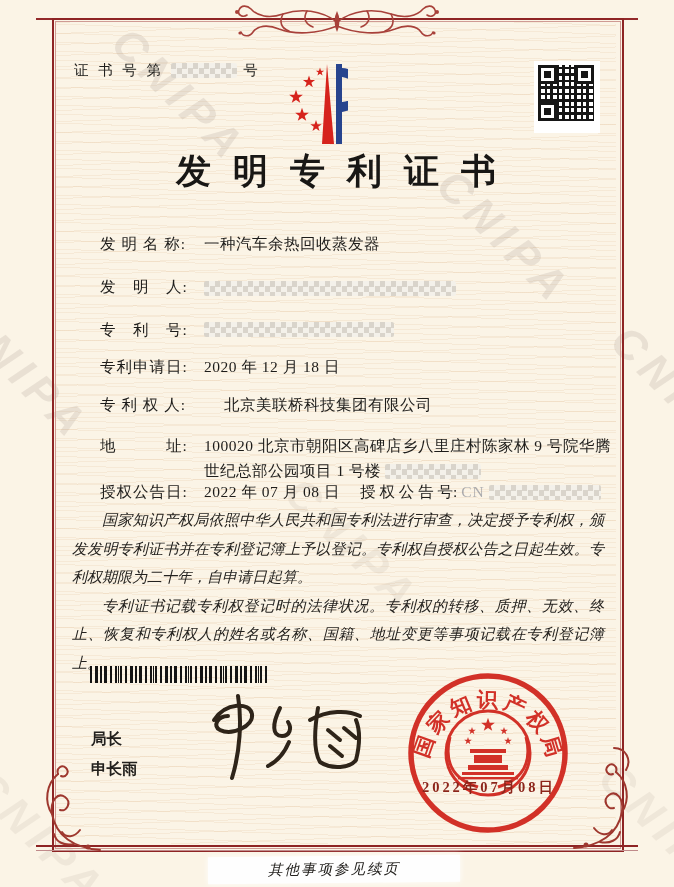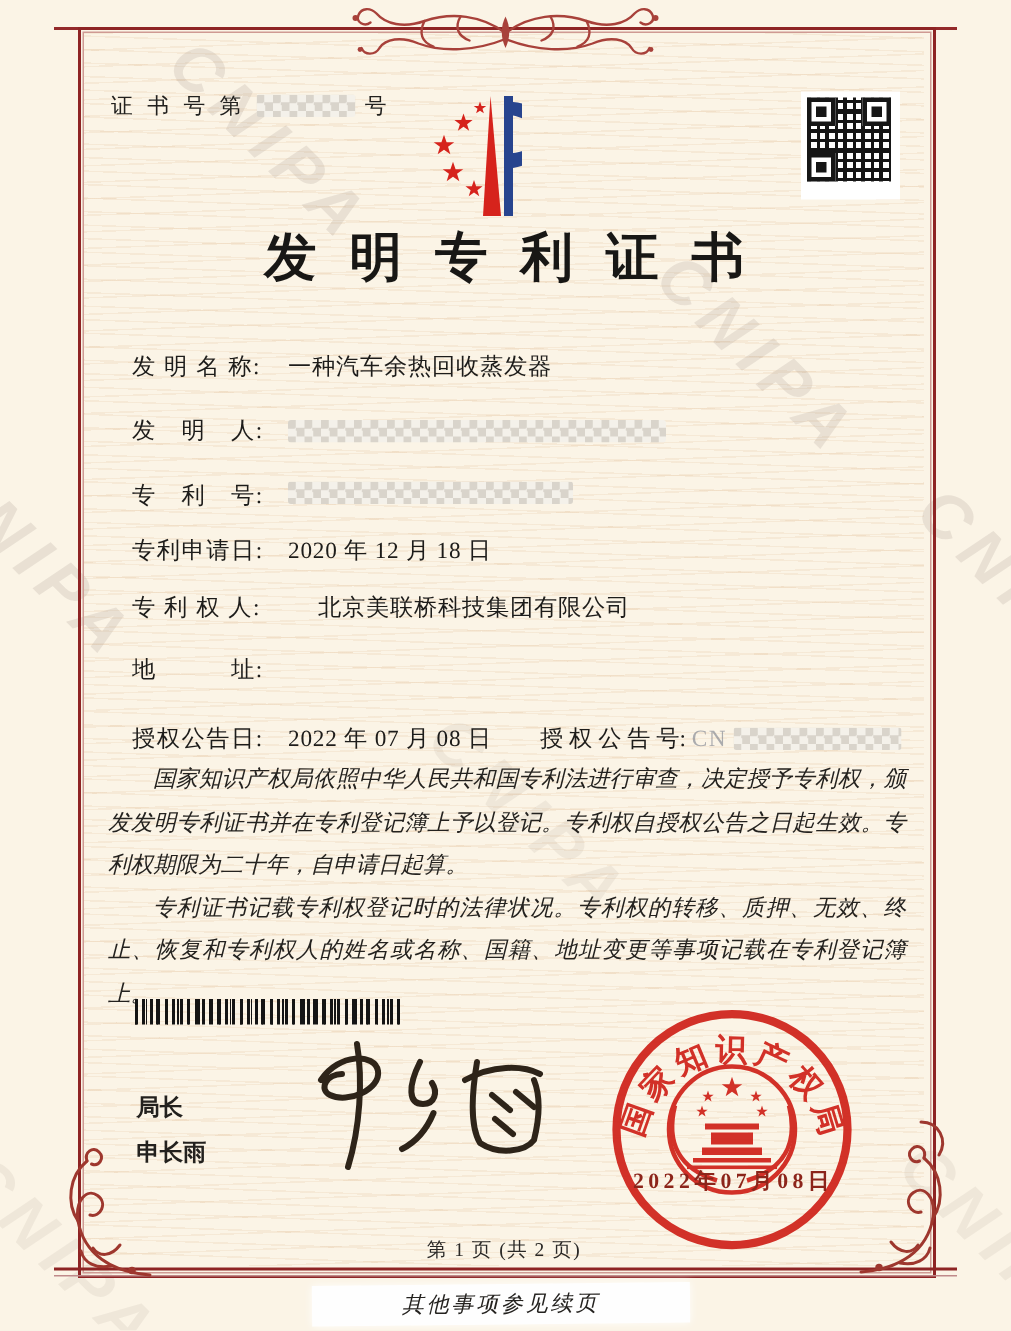--- a/index.html
+++ b/index.html
@@ -71,21 +71,21 @@
   .logo{position:absolute;left:276px;top:56px;z-index:4;}
 
   .title{
     position:absolute;left:52px;top:148px;width:568px;z-index:4;
     text-align:center;font-size:35px;font-weight:bold;color:#181715;
     letter-spacing:22px;text-indent:22px;
   }
 
   
   .row{position:absolute;left:88px;z-index:4;display:flex;font-size:15.5px;color:#1d1c1a;}
-  .row .lbl{width:104px;flex:0 0 104px;letter-spacing:1px;white-space:nowrap;}
+  .row .lbl{width:104px;flex:0 0 104px;letter-spacing:1px;white-space:nowrap;margin-left:12px;}
   .row .val{letter-spacing:.5px;}
   .addr-l2{margin-top:4px;}
   .faint{color:rgba(118,124,136,.6);letter-spacing:1px;}
   .grant-no-group{position:absolute;left:360px;top:482px;z-index:4;font-size:15.5px;color:#1d1c1a;white-space:nowrap;}
 
   
   .legal{
     position:absolute;left:72px;top:506px;width:532px;z-index:4;
     font-size:15px;line-height:28.5px;color:#24221f;
     font-style:italic;text-align:justify;
@@ -227,20 +227,27 @@
     <span class="val">2020 年 12 月 18 日</span>
   </div>
 
   <div class="row" style="top:395px;gap:20px;">
     <span class="lbl">专 利 权 人:</span>
     <span class="val">北京美联桥科技集团有限公司</span>
   </div>
 
   <div class="row" style="top:436px;">
     <span class="lbl">地　　　址:</span>
+    <span class="val">
+      <span>100020  北京市朝阳区高碑店乡八里庄村陈家林 9 号院华腾</span>
+      <div class="addr-l2">
+        <span>世纪总部公园项目 1 号楼</span>
+        <span class="mosaic" style="width:96px;"></span>
+      </div>
+    </span>
   </div>
 
   <div class="row" style="top:482px;justify-content:space-between;">
     <span class="lbl">授权公告日:</span>
     <span class="val">2022 年 07 月 08 日</span>
   </div>
   <div class="grant-no-group">
     <span>授 权 公 告 号:</span>
     <span class="faint">CN</span>
     <span class="mosaic" style="width:112px;"></span>
@@ -294,16 +301,15 @@
         <rect x="70" y="102" width="40" height="5"></rect>
         <rect x="64" y="109" width="52" height="3"></rect>
         <rect x="60" y="114" width="60" height="2.4"></rect>
       </g>
       <path d="M52 74 C46 98 54 116 80 124" fill="none" stroke="#d0271e" stroke-width="3"></path>
       <path d="M128 74 C134 98 126 116 100 124" fill="none" stroke="#d0271e" stroke-width="3"></path>
     </g>
     <text x="90" y="129" text-anchor="middle" font-size="14.5" font-weight="bold" fill="#871a10" letter-spacing="1" textLength="132" font-family="Liberation Serif, DejaVu Serif, serif">2022年07月08日</text>
   </svg>
 
-  <div class="page-info">第 1 页 (共 2 页)</div>
   <div class="cont-note">其他事项参见续页</div>
 
 </div>
 
 </body></html>

